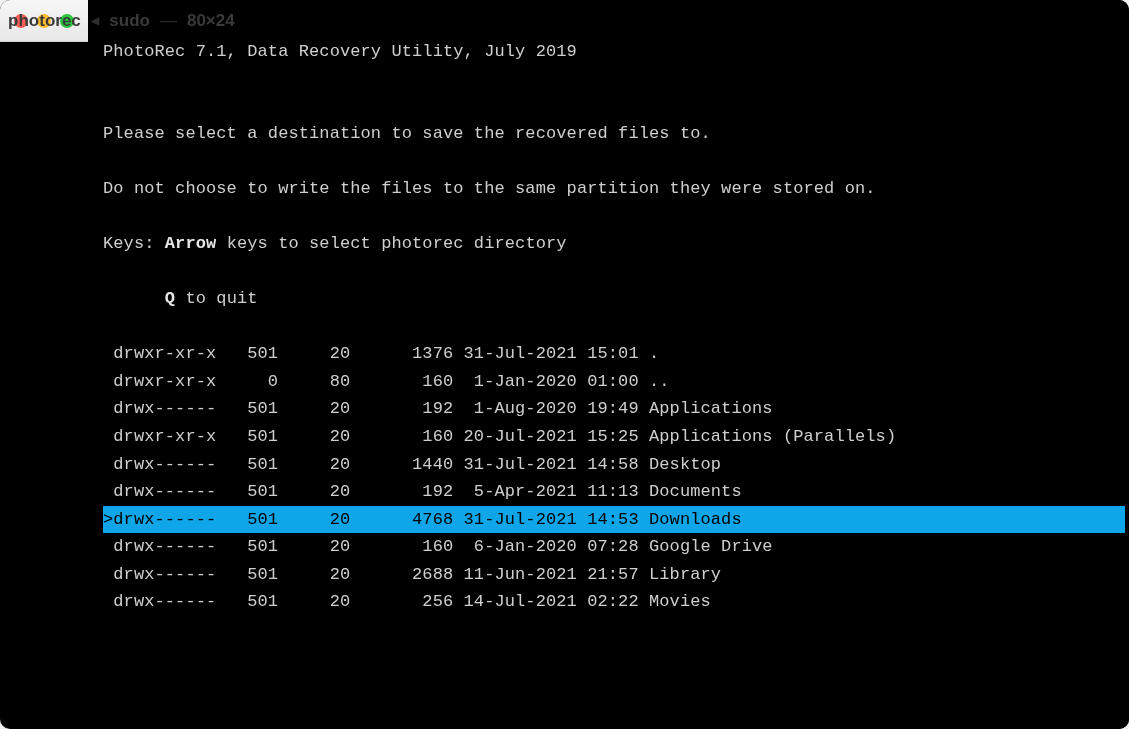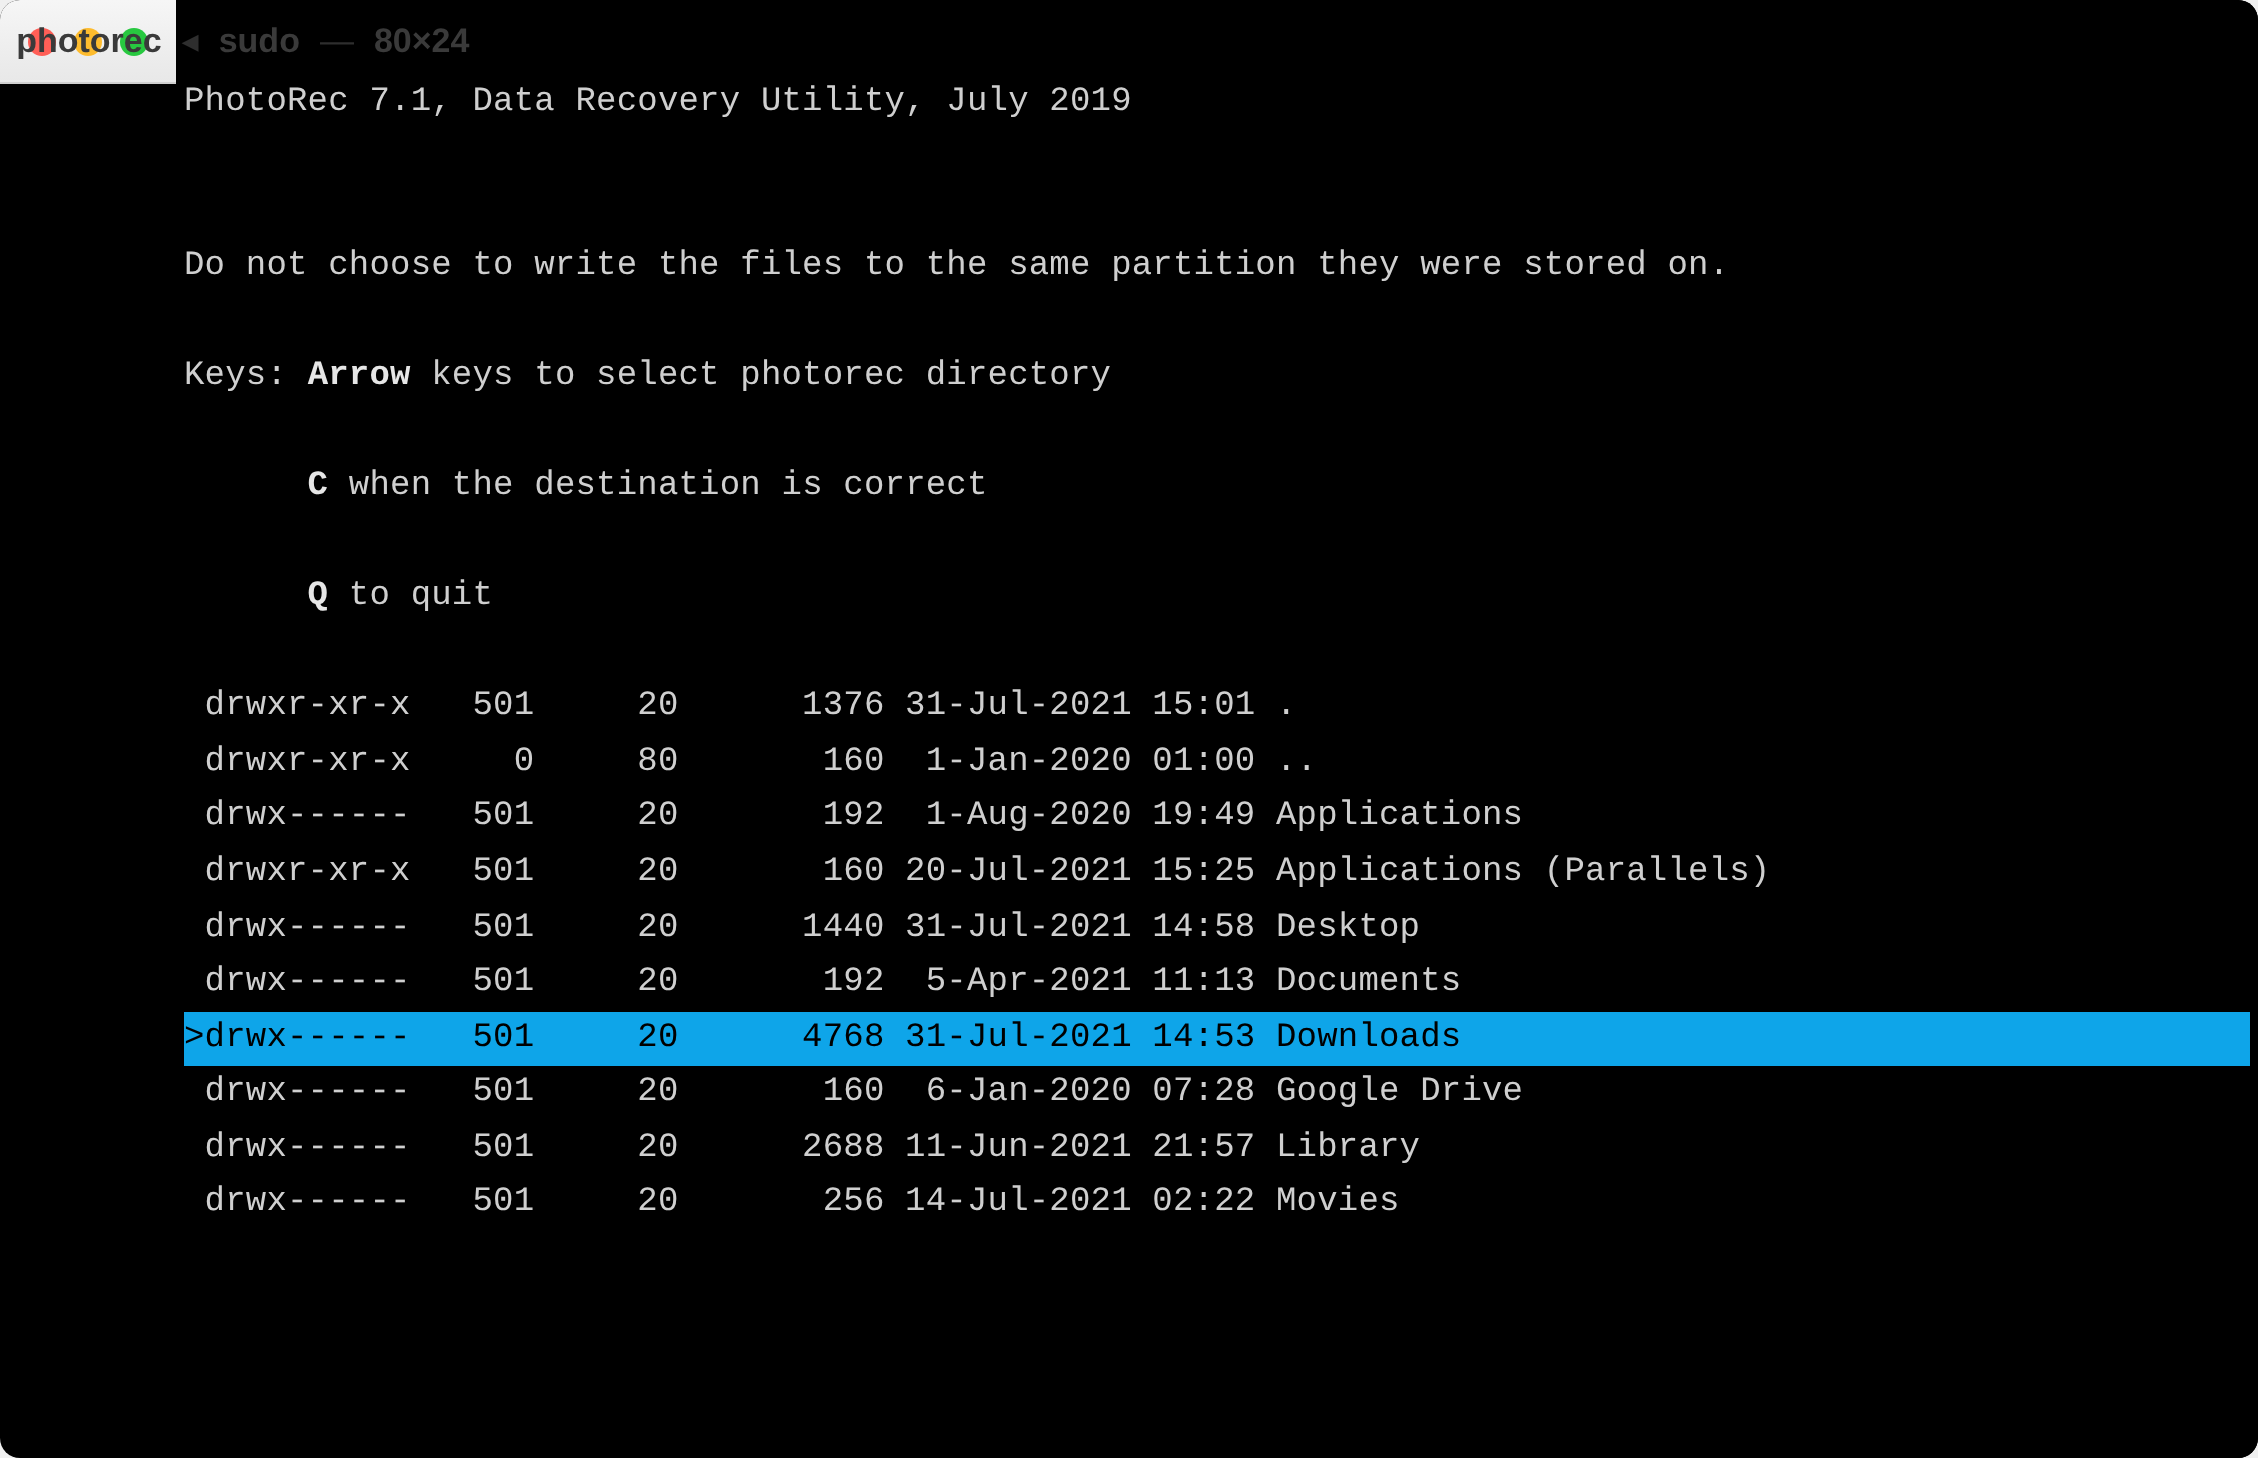--- a/index.html
+++ b/index.html
@@ -73,21 +73,21 @@
       line-height: 1.62;
       white-space: pre;
       font-weight: 500;
       letter-spacing: 0.1px;
     }
     .bold { font-weight: 800; color: #e6e6e6; }
     .hl {
       background: #0ea5e9;
       color: #000;
     }
-    .row { display: block; }
+    .row { display: block; margin-left: 11px; }
   </style>
 </head>
 <body>
 
 <div class="window">
   <div class="titlebar">
     <div class="traffic-lights">
       <div class="traffic-light red"></div>
       <div class="traffic-light yellow"></div>
       <div class="traffic-light green"></div>
@@ -104,20 +104,20 @@
       <span class="sep">◂</span>
       <span>sudo</span>
       <span class="sep">—</span>
       <span>80×24</span>
     </div>
   </div>
 
   <div class="terminal">
 <span class="row">PhotoRec 7.1, Data Recovery Utility, July 2019</span>
 <span class="row"></span>
+<span class="row">Please select a destination to save the recovered files to.</span>
 <span class="row">Do not choose to write the files to the same partition they were stored on.</span>
 <span class="row"><span>Keys: </span><span class="bold">Arrow</span><span> keys to select photorec directory</span></span>
-<span class="row"><span class="bold">      C</span><span> when the destination is correct</span></span>
 <span class="row"><span class="bold">      Q</span><span> to quit</span></span>
 <div id="listing"><span class="row"> drwxr-xr-x   501     20      1376 31-Jul-2021 15:01 .</span><span class="row"> drwxr-xr-x     0     80       160  1-Jan-2020 01:00 ..</span><span class="row"> drwx------   501     20       192  1-Aug-2020 19:49 Applications</span><span class="row"> drwxr-xr-x   501     20       160 20-Jul-2021 15:25 Applications (Parallels)</span><span class="row"> drwx------   501     20      1440 31-Jul-2021 14:58 Desktop</span><span class="row"> drwx------   501     20       192  5-Apr-2021 11:13 Documents</span><span class="row hl">&gt;drwx------   501     20      4768 31-Jul-2021 14:53 Downloads</span><span class="row"> drwx------   501     20       160  6-Jan-2020 07:28 Google Drive</span><span class="row"> drwx------   501     20      2688 11-Jun-2021 21:57 Library</span><span class="row"> drwx------   501     20       256 14-Jul-2021 02:22 Movies</span></div>
 
   </div>
 </div>
 
 </body></html>

